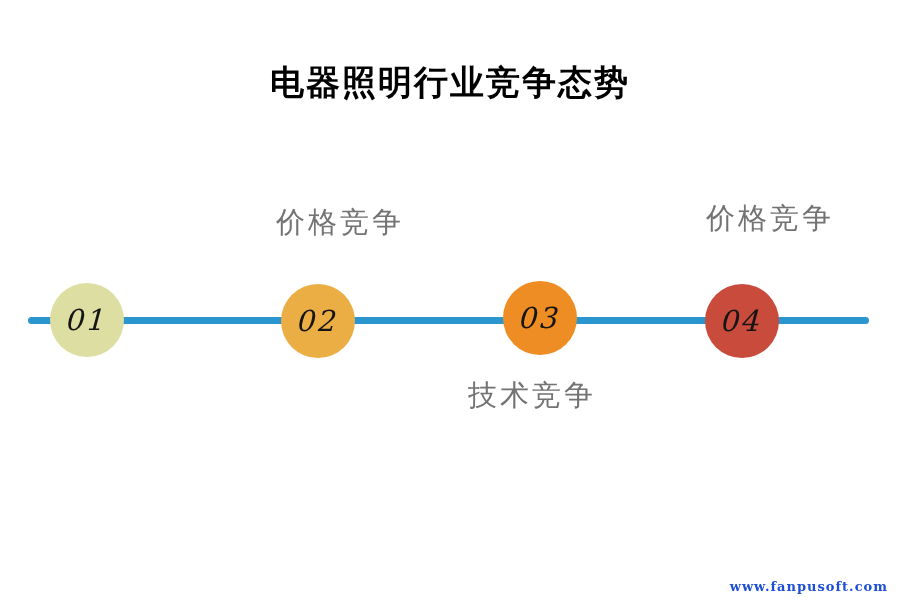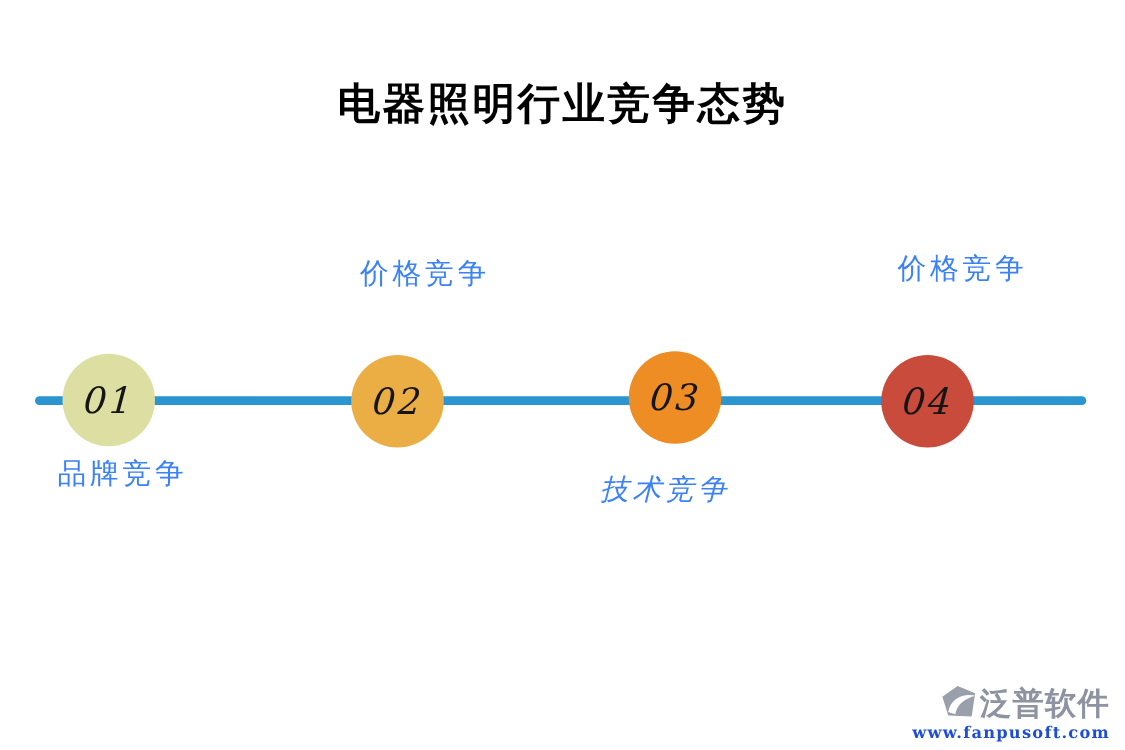--- a/index.html
+++ b/index.html
@@ -34,33 +34,33 @@
   .step-number{
     font-family:"DejaVu Serif","Liberation Serif",serif;
     font-style:italic;
     font-size:29px;
     color:#151515;
     letter-spacing:2px;
     transform:skewX(-4deg);
   }
   .step-label{
     position:absolute;
-    font-size:23px;
-    color:#3b82f6;
+    font-size:29px;
+    color:#737373;
     letter-spacing:3px;
     white-space:nowrap;
     transform:translateX(-50%);
   }
   #circle-1{left:50px;top:283px;}
   #circle-2{left:281px;top:284px;}
   #circle-3{left:503px;top:281px;}
   #circle-4{left:705px;top:284px;}
   #label-1{left:98px;top:363px;}
   #label-2{left:340px;top:203px;}
-  #label-3{left:532px;top:376px;font-style:italic;}
+  #label-3{left:532px;top:376px;}
   #label-4{left:770px;top:199px;}
   .footer-logo{
     position:absolute;
     right:12px;bottom:6px;
     text-align:center;
   }
   .footer-top{
     display:flex;
     align-items:center;
     justify-content:flex-end;
@@ -97,31 +97,21 @@
   <div id="circle-2" class="step-circle" style="background: rgb(235, 174, 69);">
     <span class="step-number">02</span>
   </div>
   <div id="circle-3" class="step-circle" style="background: rgb(238, 141, 35);">
     <span class="step-number">03</span>
   </div>
   <div id="circle-4" class="step-circle" style="background: rgb(200, 75, 60);">
     <span class="step-number">04</span>
   </div>
 
-  <div id="label-1" class="step-label">品牌竞争</div>
   <div id="label-2" class="step-label">价格竞争</div>
   <div id="label-3" class="step-label">技术竞争</div>
   <div id="label-4" class="step-label">价格竞争</div>
 
   <div class="footer-logo">
-    <div class="footer-top">
-      <span class="logo-icon">
-        <svg width="30" height="30" viewBox="0 0 32 32">
-          <path d="M15 2 L30 8 L27 28 L7 27 L2 11 Z" fill="#9aa0ab"></path>
-          <path d="M7 24 C9 13 19 8 30 10 C21 13 15 17 13 26 Z" fill="#ffffff"></path>
-        </svg>
-      </span>
-      <span class="brand-name">泛普软件</span>
-    </div>
     <div class="brand-url">www.fanpusoft.com</div>
   </div>
 
 </div>
 
 </body></html>

